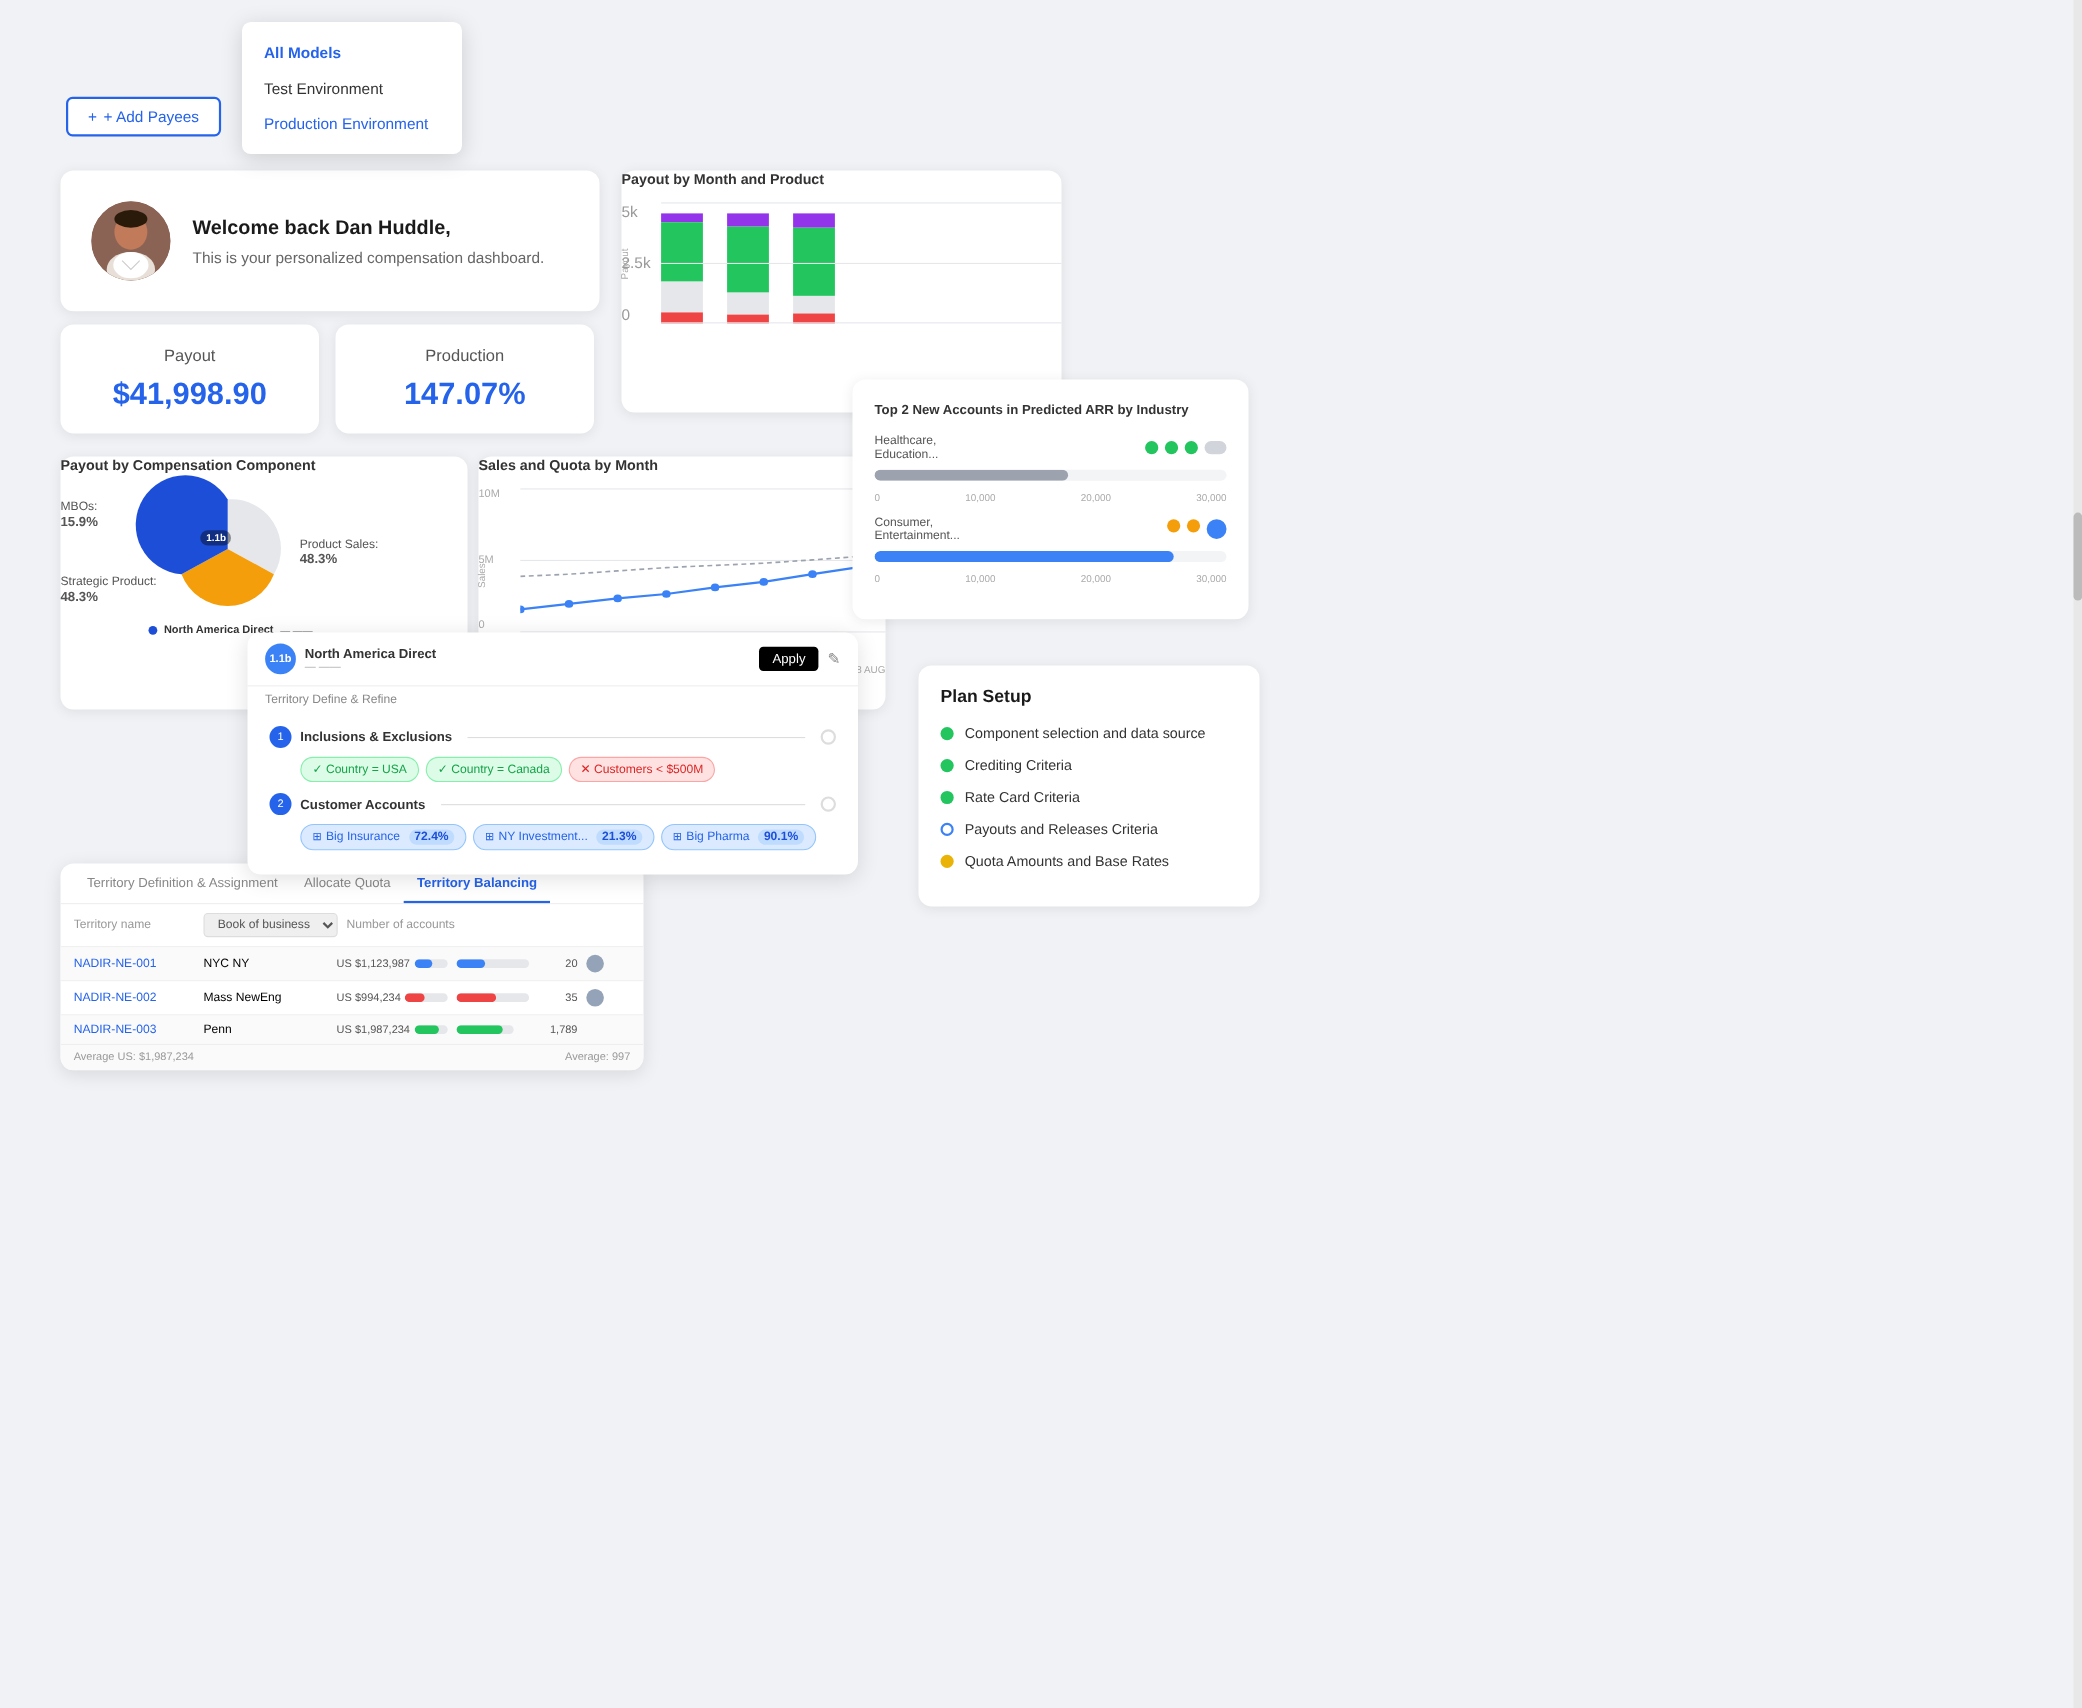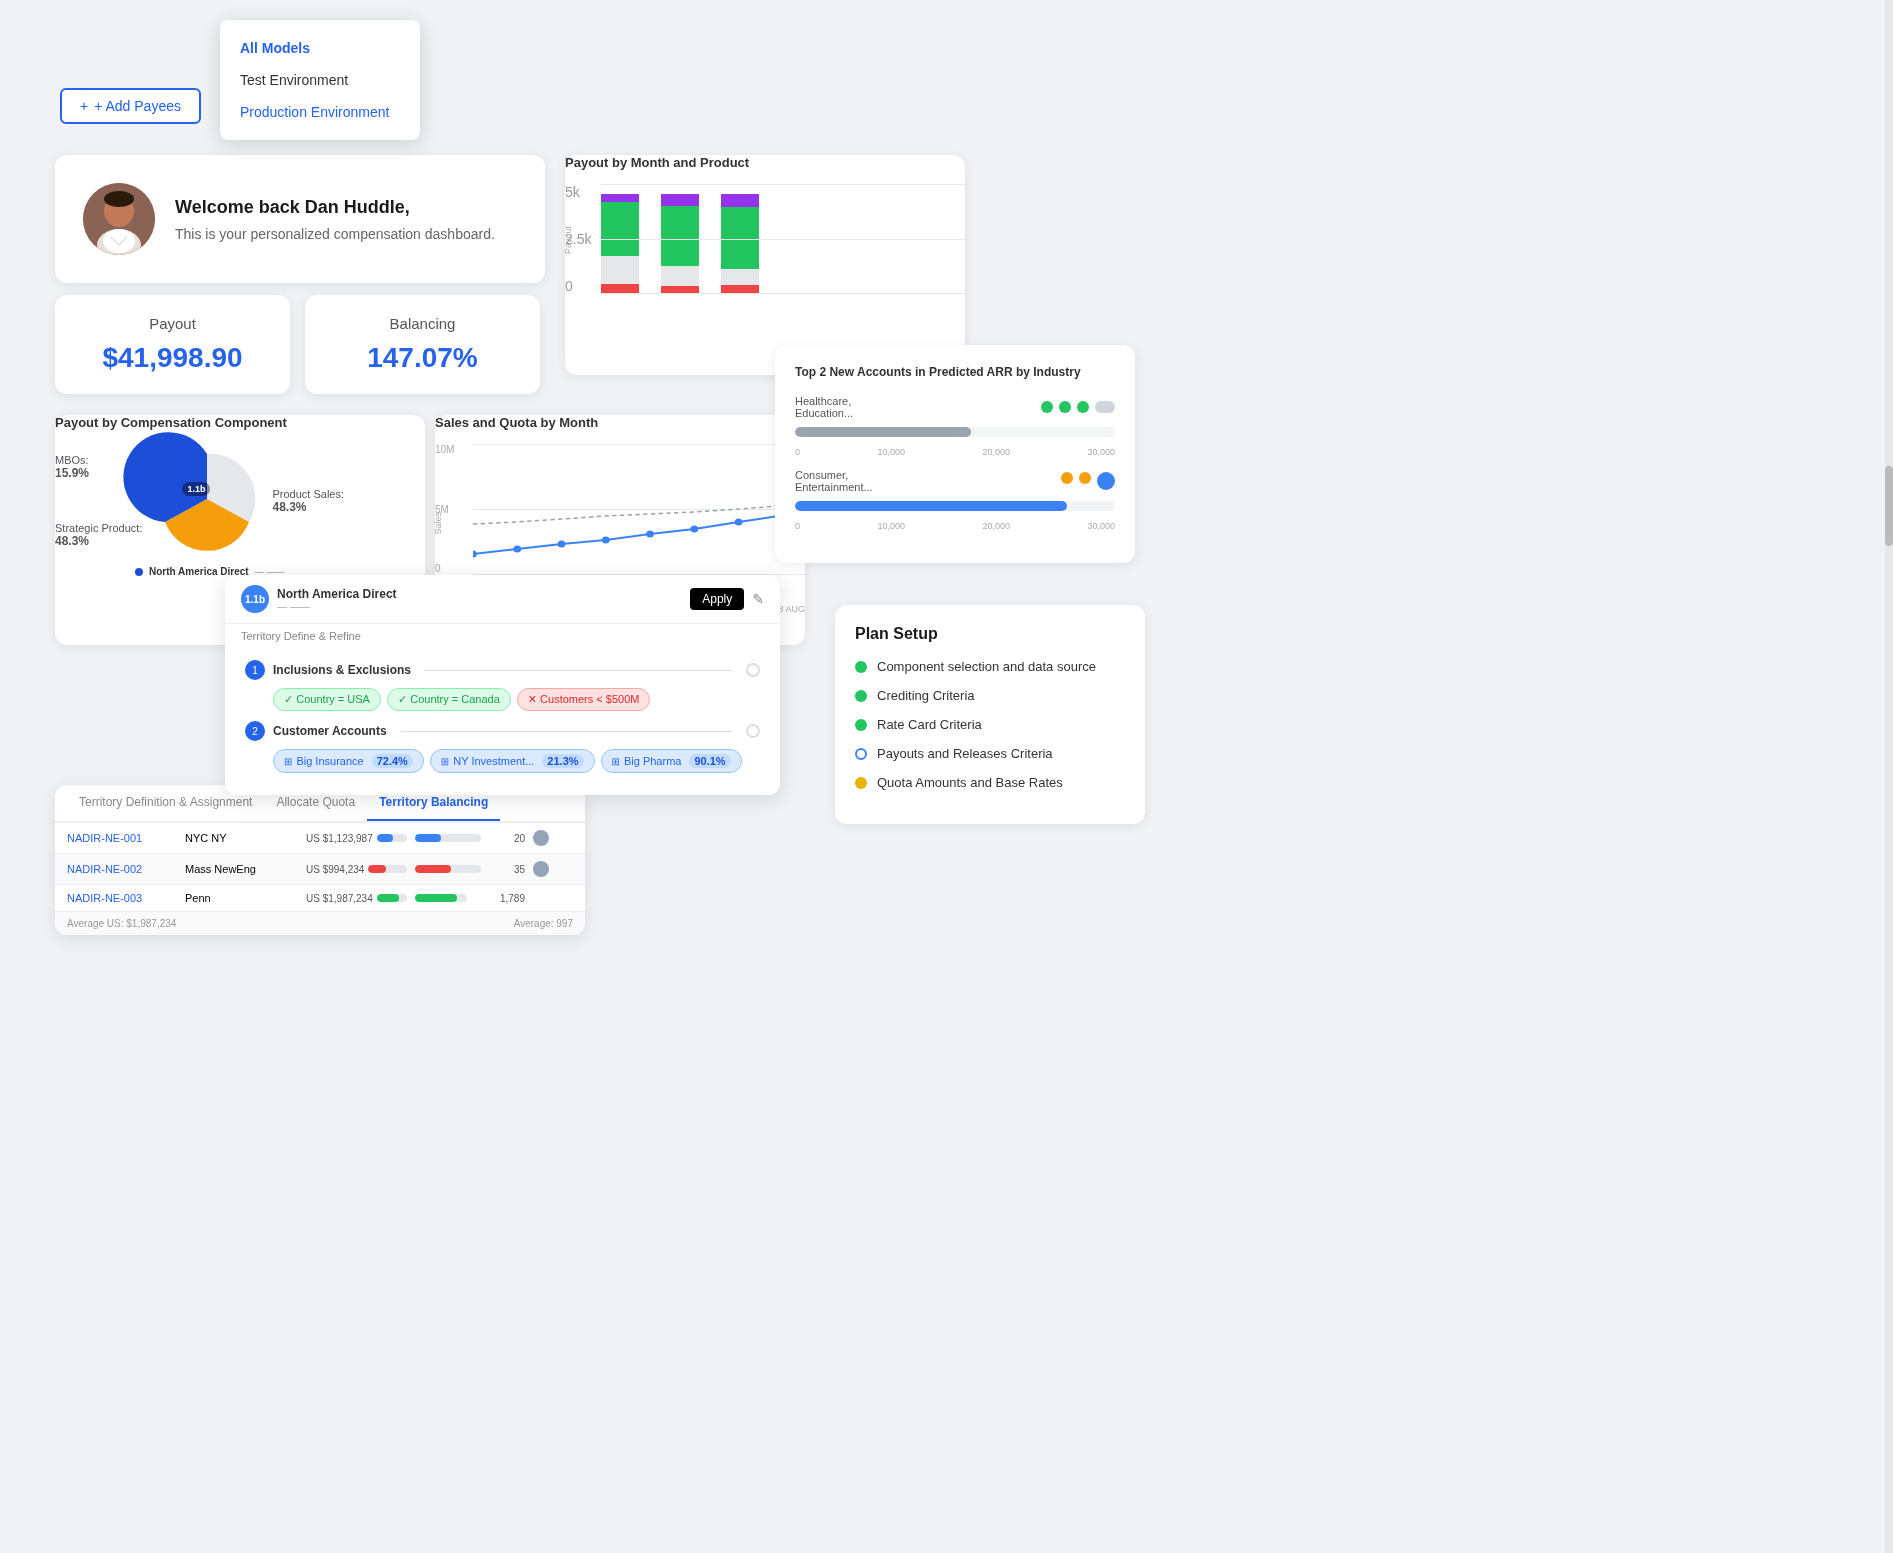--- a/index.html
+++ b/index.html
@@ -495,21 +495,21 @@
     <p>This is your personalized compensation dashboard.</p>
   </div>
 </div>
 
 <div class="metric-card payout-card">
   <div class="label">Payout</div>
   <div class="value">$41,998.90</div>
 </div>
 
 <div class="metric-card attainment-card">
-  <div class="label">Balancing</div>
+  <div class="label">Production</div>
   <div class="value">147.07%</div>
 </div>
 
 <div class="chart-card payout-month-card">
   <div class="chart-title">Payout by Month and Product</div>
   <div style="position:relative; display:flex; gap:8px; height:140px; padding-left:36px;">
     <div style="position:absolute;left:0;top:0;height:110px;display:flex;flex-direction:column;justify-content:space-between;font-size:14px;color:#999;">
       <span>5k</span>
       <span>2.5k</span>
       <span>0</span>
@@ -733,20 +733,31 @@
   </div>
 </div>
 
 <div class="territory-table-card">
   <div class="tab-bar">
     <div class="tab-item">Territory Definition &amp; Assignment</div>
     <div class="tab-item">Allocate Quota</div>
     <div class="tab-item active">Territory Balancing</div>
   </div>
 
+  <div class="table-header">
+    <span>Territory name</span>
+    <div class="table-filter">
+      <select class="filter-select">
+        <option>Book of business</option>
+      </select>
+    </div>
+    <span>Number of accounts</span>
+    <span></span>
+    <span></span>
+  </div>
 
   <div class="table-row">
     <span class="cell-link">NADIR-NE-001</span>
     <span>NYC NY</span>
     <div class="mini-bar-container">
       <span class="mini-bar-text">US $1,123,987</span>
       <div class="mini-bar-bg" style="width:60px;">
         <div class="mini-bar-fill" style="width:55%;background:#3b82f6;"></div>
       </div>
     </div>

